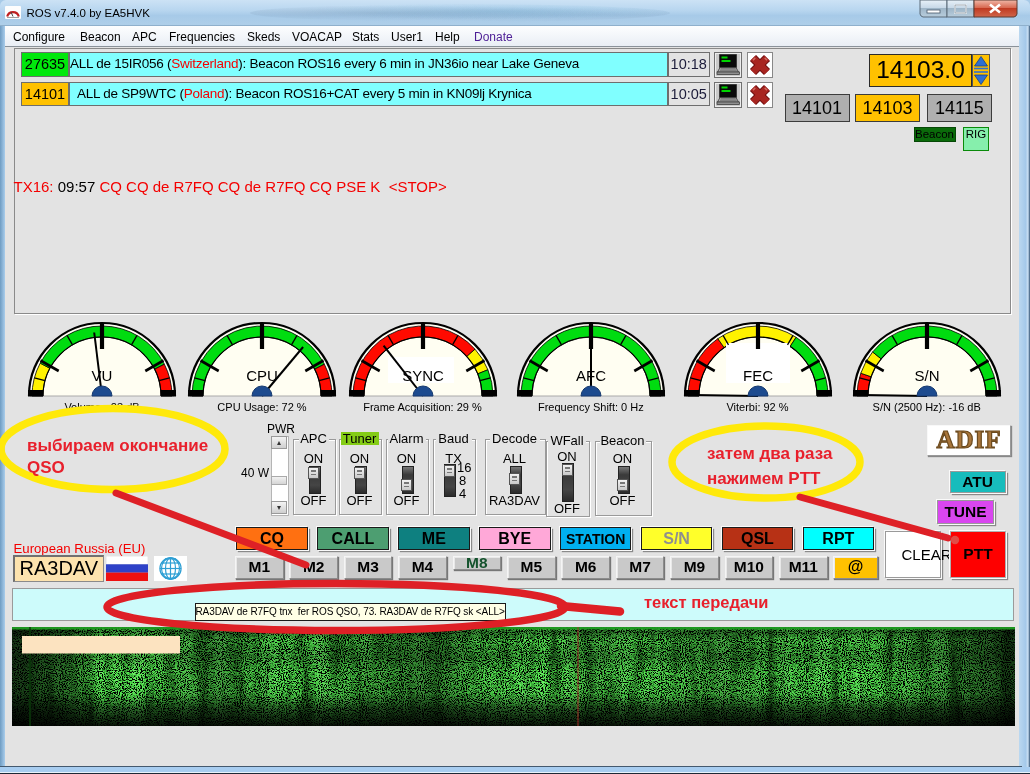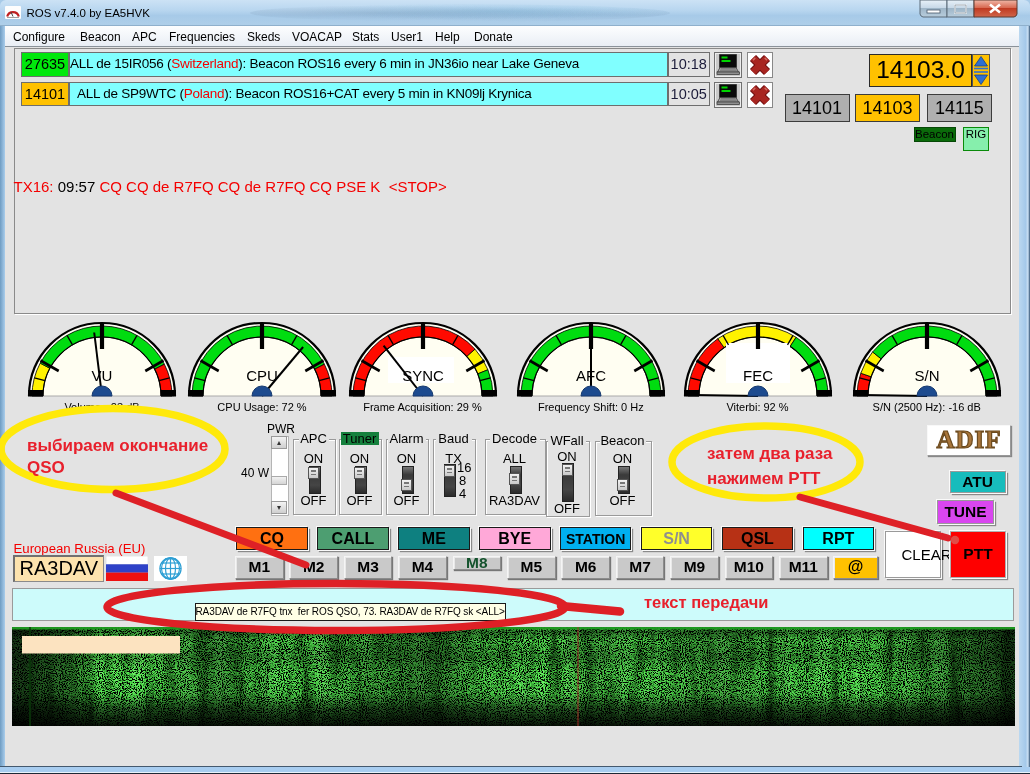--- a/index.html
+++ b/index.html
@@ -52,21 +52,21 @@
 <div style="position:absolute;left:5px;top:26px;width:1014px;height:19.5px;background:linear-gradient(180deg,#FDFEFF,#E9EEF5);border-bottom:1.5px solid #8a929a"></div>
 <div style="position:absolute;left:13px;top:31px;text-align:left;font-size:12px;color:#000;font-weight:normal;line-height:1.15;white-space:nowrap;">Configure</div>
 <div style="position:absolute;left:80px;top:31px;text-align:left;font-size:12px;color:#000;font-weight:normal;line-height:1.15;white-space:nowrap;">Beacon</div>
 <div style="position:absolute;left:132px;top:31px;text-align:left;font-size:12px;color:#000;font-weight:normal;line-height:1.15;white-space:nowrap;">APC</div>
 <div style="position:absolute;left:169px;top:31px;text-align:left;font-size:12px;color:#000;font-weight:normal;line-height:1.15;white-space:nowrap;">Frequencies</div>
 <div style="position:absolute;left:247px;top:31px;text-align:left;font-size:12px;color:#000;font-weight:normal;line-height:1.15;white-space:nowrap;">Skeds</div>
 <div style="position:absolute;left:292px;top:31px;text-align:left;font-size:12px;color:#000;font-weight:normal;line-height:1.15;white-space:nowrap;">VOACAP</div>
 <div style="position:absolute;left:352px;top:31px;text-align:left;font-size:12px;color:#000;font-weight:normal;line-height:1.15;white-space:nowrap;">Stats</div>
 <div style="position:absolute;left:391px;top:31px;text-align:left;font-size:12px;color:#000;font-weight:normal;line-height:1.15;white-space:nowrap;">User1</div>
 <div style="position:absolute;left:435px;top:31px;text-align:left;font-size:12px;color:#000;font-weight:normal;line-height:1.15;white-space:nowrap;">Help</div>
-<div style="position:absolute;left:474px;top:31px;text-align:left;font-size:12px;color:#000000;font-weight:normal;line-height:1.15;white-space:nowrap;">Donate</div>
+<div style="position:absolute;left:474px;top:31px;text-align:left;font-size:12px;color:#4c1d95;font-weight:normal;line-height:1.15;white-space:nowrap;">Donate</div>
 
 <div style="position:absolute;left:13.5px;top:47.5px;width:997px;height:266px;border:1px solid #8a8a8a;box-shadow:1px 1px 0 #fff;box-sizing:border-box"></div>
 <div style="position:absolute;left:21px;top:52.4px;width:48px;height:24.6px;background:#00E80C;border:1px solid #6e6e6e;box-sizing:border-box;text-align:center;font-size:14.5px;line-height:22.6px">27635</div>
 <div style="position:absolute;left:69px;top:52.4px;width:598.5px;height:24.6px;background:#80FFFF;border:1px solid #6e6e6e;box-sizing:border-box;font-size:13.5px;letter-spacing:-0.25px;line-height:22.6px;white-space:nowrap;overflow:hidden">ALL de 15IR056 (<span style="color:#F40000">Switzerland</span>): Beacon ROS16 every 6 min in JN36io near Lake Geneva</div>
 <div style="position:absolute;left:668px;top:52.4px;width:41.5px;height:24.6px;background:#e3e3e3;border:1px solid #6e6e6e;box-sizing:border-box;text-align:center;font-size:14.5px;line-height:22.6px;color:#1c1c3a">10:18</div>
 <div style="position:absolute;left:21px;top:81.7px;width:48px;height:24.6px;background:#FFC100;border:1px solid #6e6e6e;box-sizing:border-box;text-align:center;font-size:14.5px;line-height:22.6px">14101</div>
 <div style="position:absolute;left:69px;top:81.7px;width:598.5px;height:24.6px;background:#80FFFF;border:1px solid #6e6e6e;box-sizing:border-box;font-size:13.5px;letter-spacing:-0.25px;line-height:22.6px;padding-left:7px;white-space:nowrap;overflow:hidden">ALL de SP9WTC (<span style="color:#F40000">Poland</span>): Beacon ROS16+CAT every 5 min in KN09lj Krynica</div>
 <div style="position:absolute;left:668px;top:81.7px;width:41.5px;height:24.6px;background:#e3e3e3;border:1px solid #6e6e6e;box-sizing:border-box;text-align:center;font-size:14.5px;line-height:22.6px;color:#1c1c3a">10:05</div>
 <svg style="position:absolute;left:714px;top:52px" width="28" height="26" viewBox="0 0 28 26">
     <rect x="0.5" y="0.5" width="27" height="25" fill="#c9c9c9" stroke="#707070"></rect>
@@ -258,21 +258,21 @@
 <div style="position:absolute;left:293px;top:439px;width:41px;height:74px;border:1px solid #9a9a9a;box-shadow:1px 1px 0 #fff, inset 1px 1px 0 #fff"></div>
 <div style="position:absolute;left:298.5px;top:432px;width:30px;text-align:center;font-size:13px;background:#e3e3e3;line-height:13px">APC</div>
 <div style="position:absolute;left:293px;top:452px;width:41px;text-align:center;font-size:13px;color:#000;font-weight:normal;line-height:1.15;white-space:nowrap;">ON</div>
 <div style="position:absolute;left:308.5px;top:466px;width:10px;height:26px;background:linear-gradient(180deg,#777,#3a3a3a 30%,#454545 70%,#2b2b2b);border:1px solid #222"></div>
 <div style="position:absolute;left:308.0px;top:467.0px;width:11px;height:12px;background:linear-gradient(180deg,#f2f2f2,#c9c9c9);border:1px solid #555;box-sizing:border-box">
     <div style="margin:2px 2px 0 2px;height:1.5px;background:#777"></div>
     <div style="margin:2px 2px 0 2px;height:1.5px;background:#777"></div>
   </div>
 <div style="position:absolute;left:293px;top:494px;width:41px;text-align:center;font-size:13px;color:#000;font-weight:normal;line-height:1.15;white-space:nowrap;">OFF</div>
 <div style="position:absolute;left:339px;top:439px;width:41px;height:74px;border:1px solid #9a9a9a;box-shadow:1px 1px 0 #fff, inset 1px 1px 0 #fff"></div>
-<div style="position:absolute;left:340.5px;top:432px;width:38px;text-align:center;font-size:13px;background:#15803d;line-height:13px">Tuner</div>
+<div style="position:absolute;left:340.5px;top:432px;width:38px;text-align:center;font-size:13px;background:#84cc16;line-height:13px">Tuner</div>
 <div style="position:absolute;left:339px;top:452px;width:41px;text-align:center;font-size:13px;color:#000;font-weight:normal;line-height:1.15;white-space:nowrap;">ON</div>
 <div style="position:absolute;left:354.5px;top:466px;width:10px;height:26px;background:linear-gradient(180deg,#777,#3a3a3a 30%,#454545 70%,#2b2b2b);border:1px solid #222"></div>
 <div style="position:absolute;left:354.0px;top:467.0px;width:11px;height:12px;background:linear-gradient(180deg,#f2f2f2,#c9c9c9);border:1px solid #555;box-sizing:border-box">
     <div style="margin:2px 2px 0 2px;height:1.5px;background:#777"></div>
     <div style="margin:2px 2px 0 2px;height:1.5px;background:#777"></div>
   </div>
 <div style="position:absolute;left:339px;top:494px;width:41px;text-align:center;font-size:13px;color:#000;font-weight:normal;line-height:1.15;white-space:nowrap;">OFF</div>
 <div style="position:absolute;left:386px;top:439px;width:41px;height:74px;border:1px solid #9a9a9a;box-shadow:1px 1px 0 #fff, inset 1px 1px 0 #fff"></div>
 <div style="position:absolute;left:387.5px;top:432px;width:38px;text-align:center;font-size:13px;background:#e3e3e3;line-height:13px">Alarm</div>
 <div style="position:absolute;left:386px;top:452px;width:41px;text-align:center;font-size:13px;color:#000;font-weight:normal;line-height:1.15;white-space:nowrap;">ON</div>

